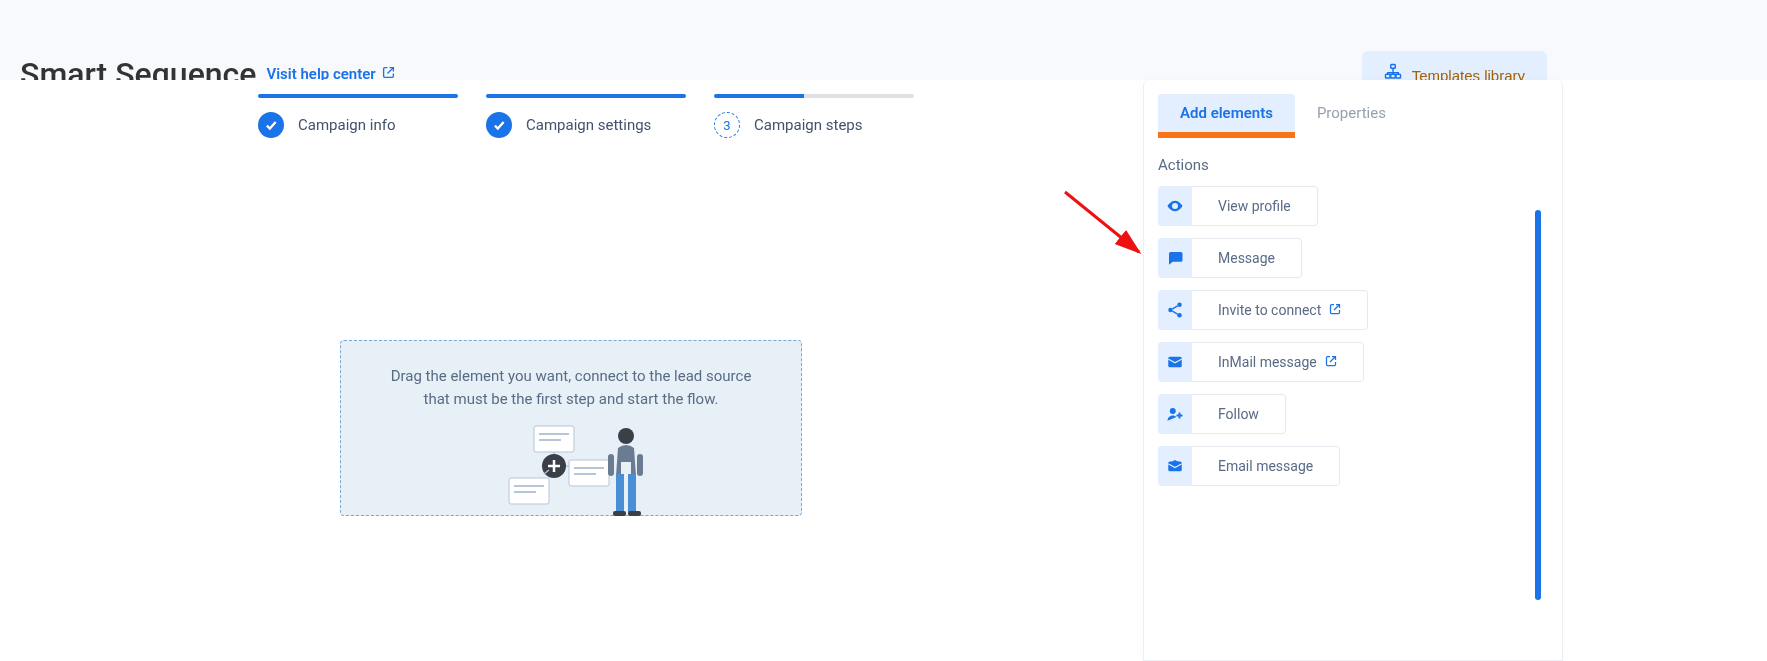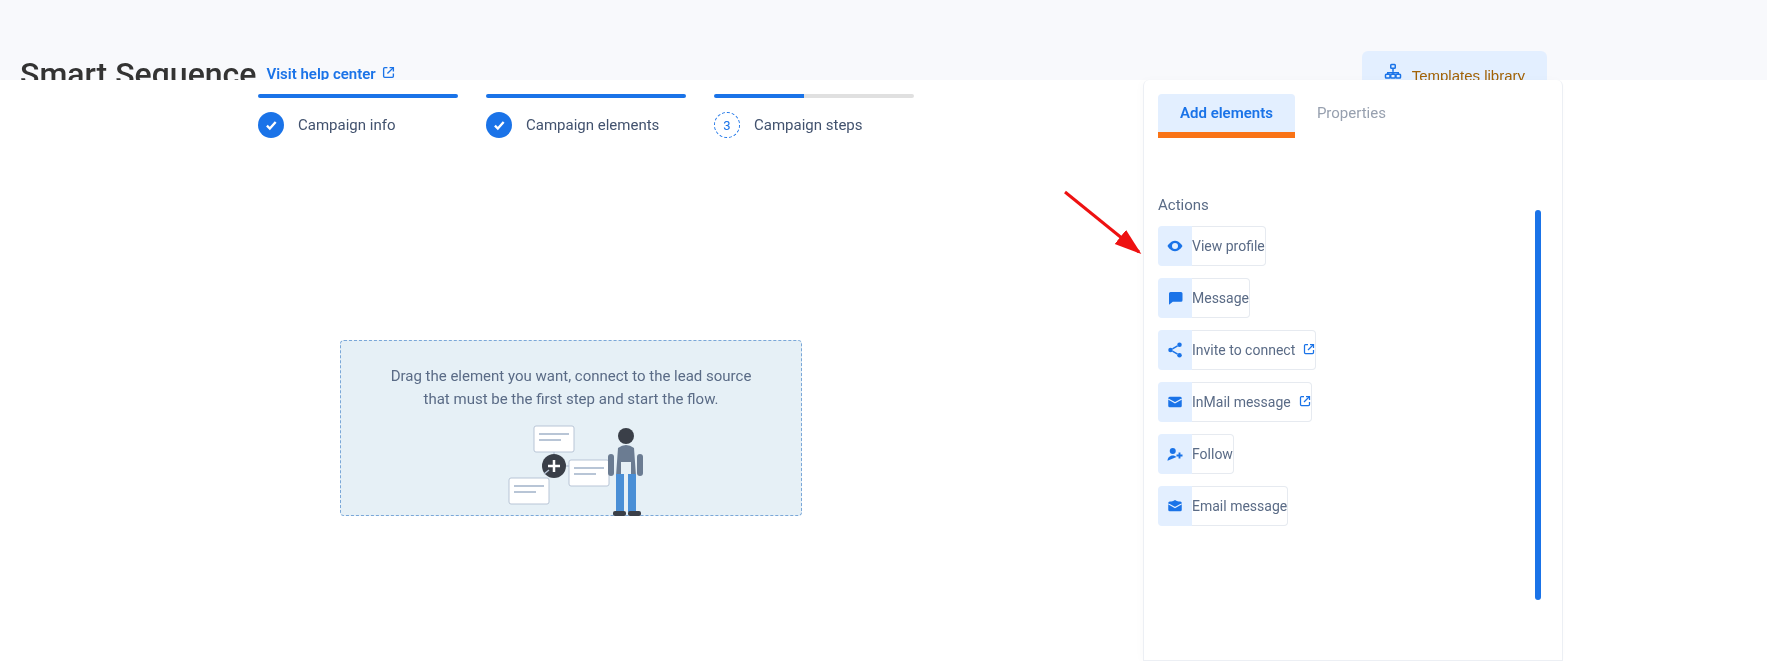--- a/index.html
+++ b/index.html
@@ -164,42 +164,41 @@
     font-weight: 600;
     border-bottom: 6px solid #f97316;
   }
   .panel-section {
     padding: 18px 14px 0;
   }
   .section-title {
     color: #5a6b86;
     font-size: 15px;
     margin-bottom: 12px;
-    margin-top: 40px;
   }
   .action-item {
     display: flex;
     align-items: stretch;
     margin-bottom: 12px;
     cursor: grab;
   }
   .action-icon {
     width: 34px;
     background: #e3efff;
     border-radius: 4px 0 0 4px;
     display: flex;
     align-items: center;
     justify-content: center;
     color: #1a73e8;
   }
   .action-label-box {
     border: 1px solid #e6eaf0;
     border-left: none;
     border-radius: 0 4px 4px 0;
-    padding: 10px 0;
+    padding: 10px 26px;
     font-size: 14px;
     color: #5a6b86;
     display: flex;
     align-items: center;
     gap: 8px;
     min-height: 40px;
   }
   .ext-icon { color: #1a73e8; }
   .scrollbar {
     position: absolute;
@@ -263,21 +262,21 @@
       </div>
     </div>
     <div class="step">
       <div class="step-progress"></div>
       <div class="step-row">
         <span class="step-check">
           <svg width="14" height="14" viewBox="0 0 24 24" fill="none" stroke="#fff" stroke-width="4">
               <polyline points="5 13 10 18 20 7"></polyline>
             </svg>
         </span>
-        <span class="step-label">Campaign elements</span>
+        <span class="step-label">Campaign settings</span>
       </div>
     </div>
     <div class="step">
       <div class="step-progress partial"></div>
       <div class="step-row">
         <span class="step-num">3</span>
         <span class="step-label">Campaign steps</span>
       </div>
     </div>
   </div>

